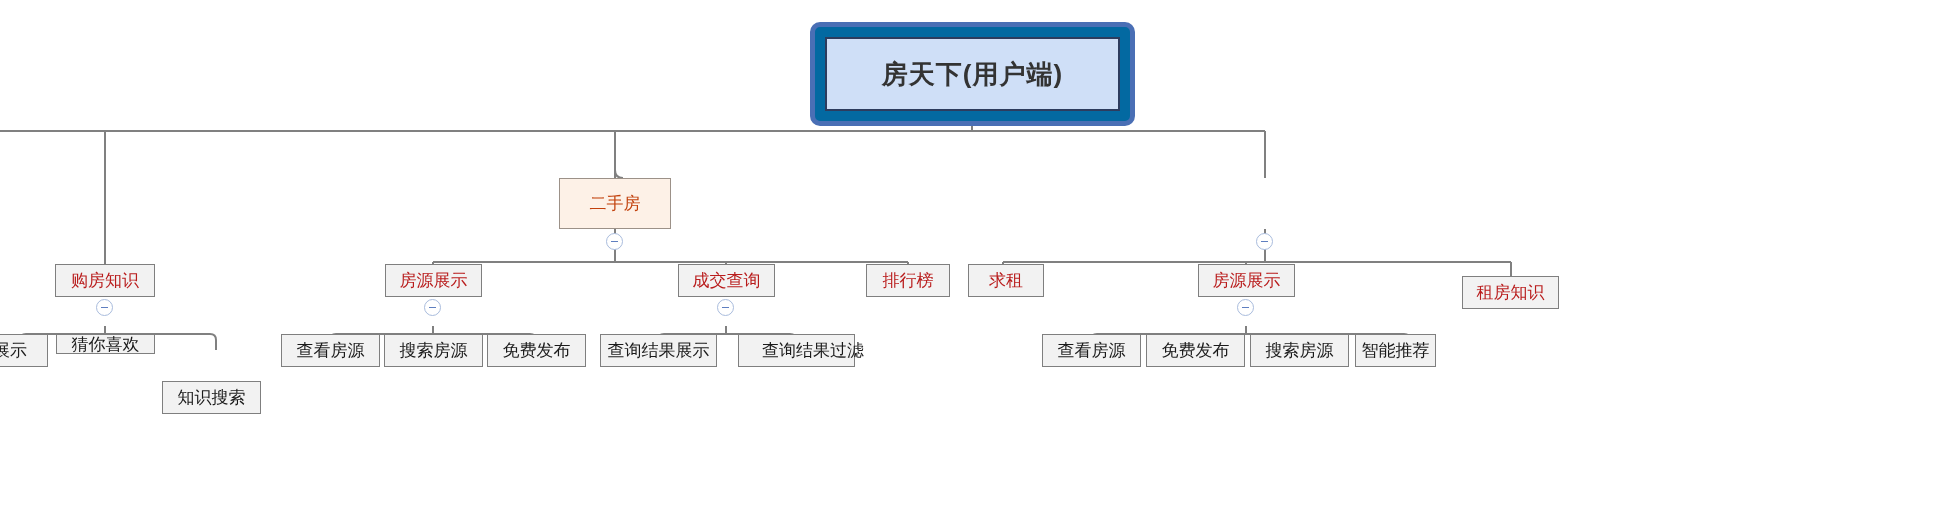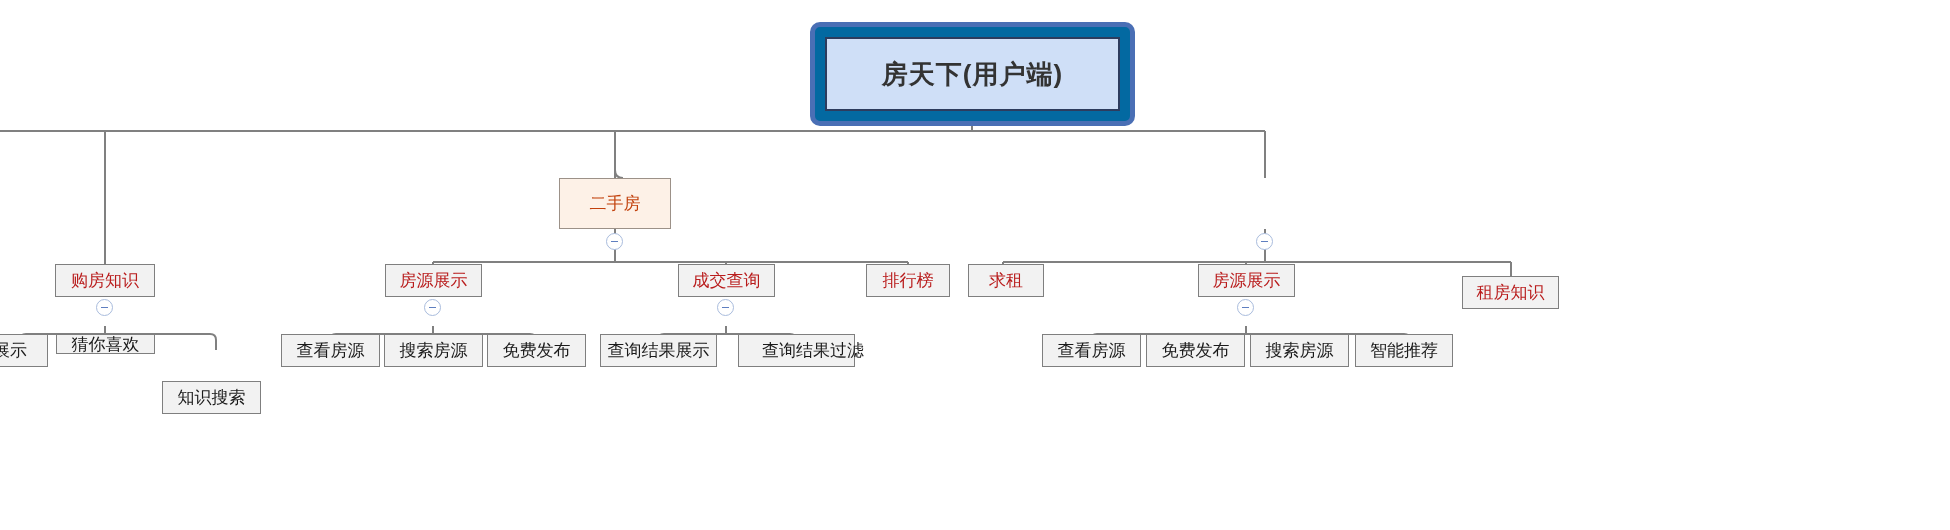--- a/index.html
+++ b/index.html
@@ -239,17 +239,17 @@
 
   <div class="node lvl4" style="left:1042px; top:334px; width:99px; height:33px;">
     <span>查看房源</span>
   </div>
   <div class="node lvl4" style="left:1146px; top:334px; width:99px; height:33px;">
     <span>免费发布</span>
   </div>
   <div class="node lvl4" style="left:1250px; top:334px; width:99px; height:33px;">
     <span>搜索房源</span>
   </div>
-  <div class="node lvl4" style="left:1355px; top:334px; width:98px; height:33px;">
+  <div class="node lvl4" style="left:1355px; top:334px; width:81px; height:33px;">
     <span>智能推荐</span>
   </div>
 
 </div>
 
 </body></html>

